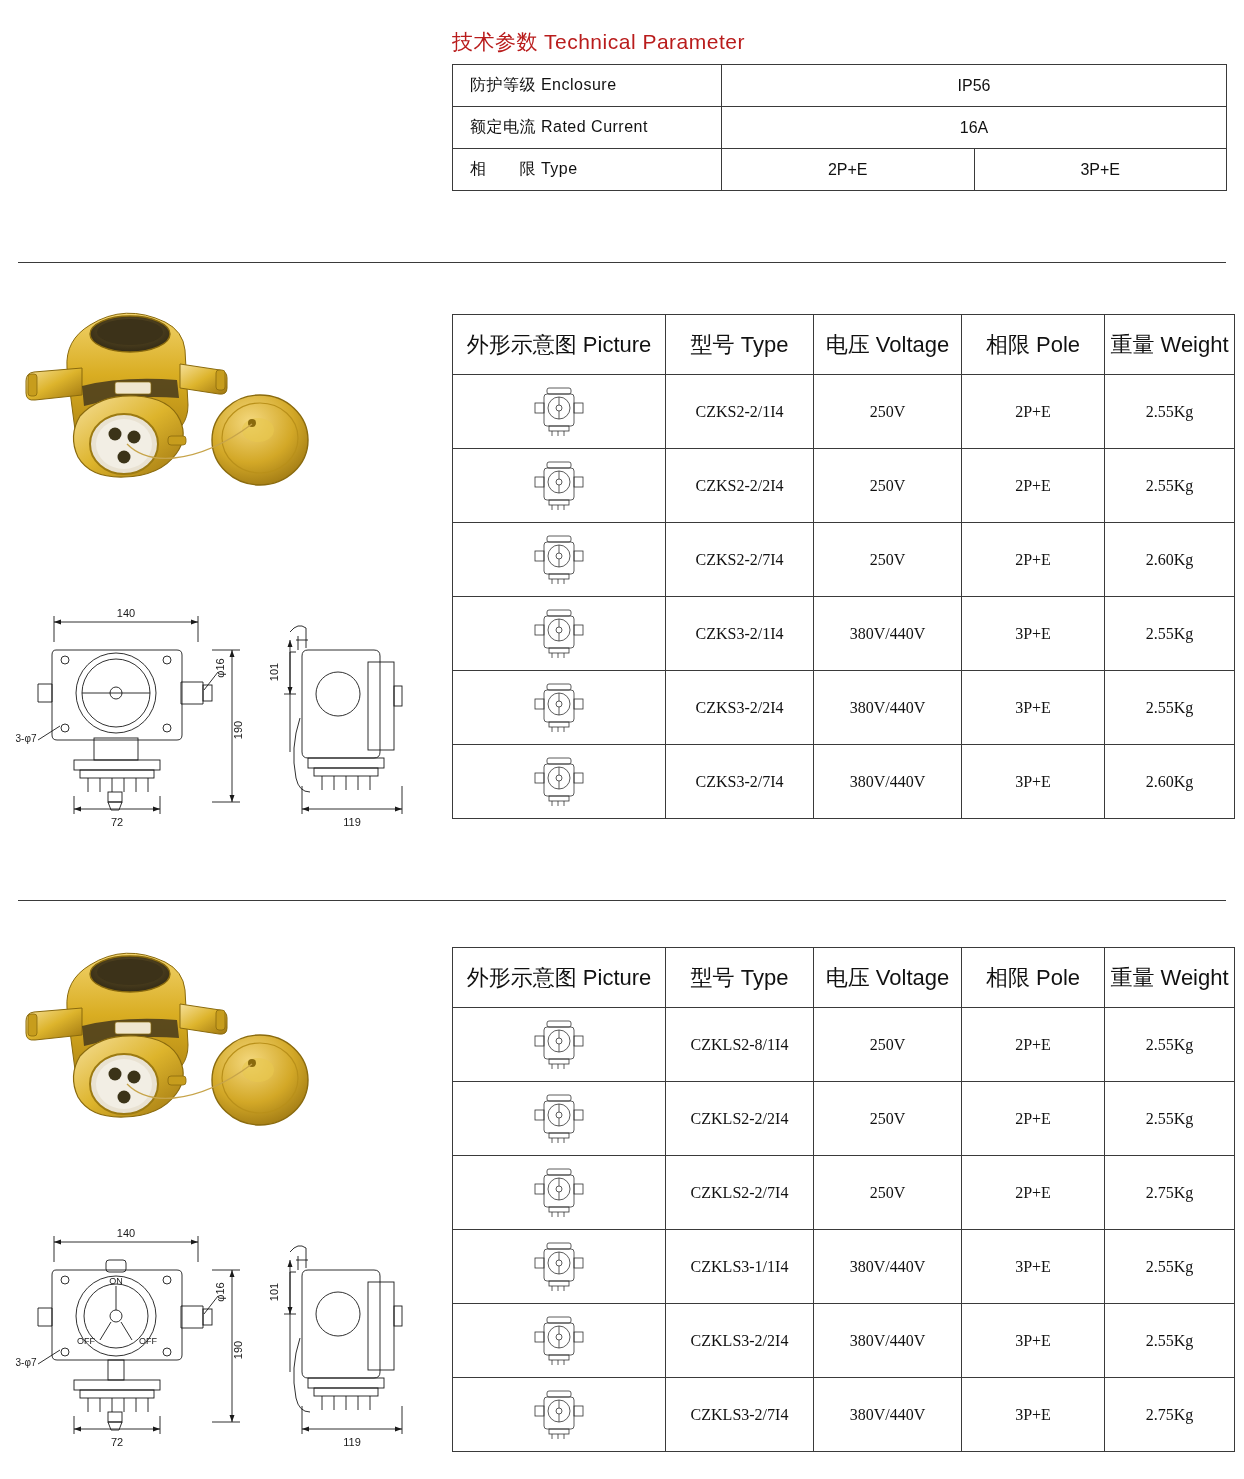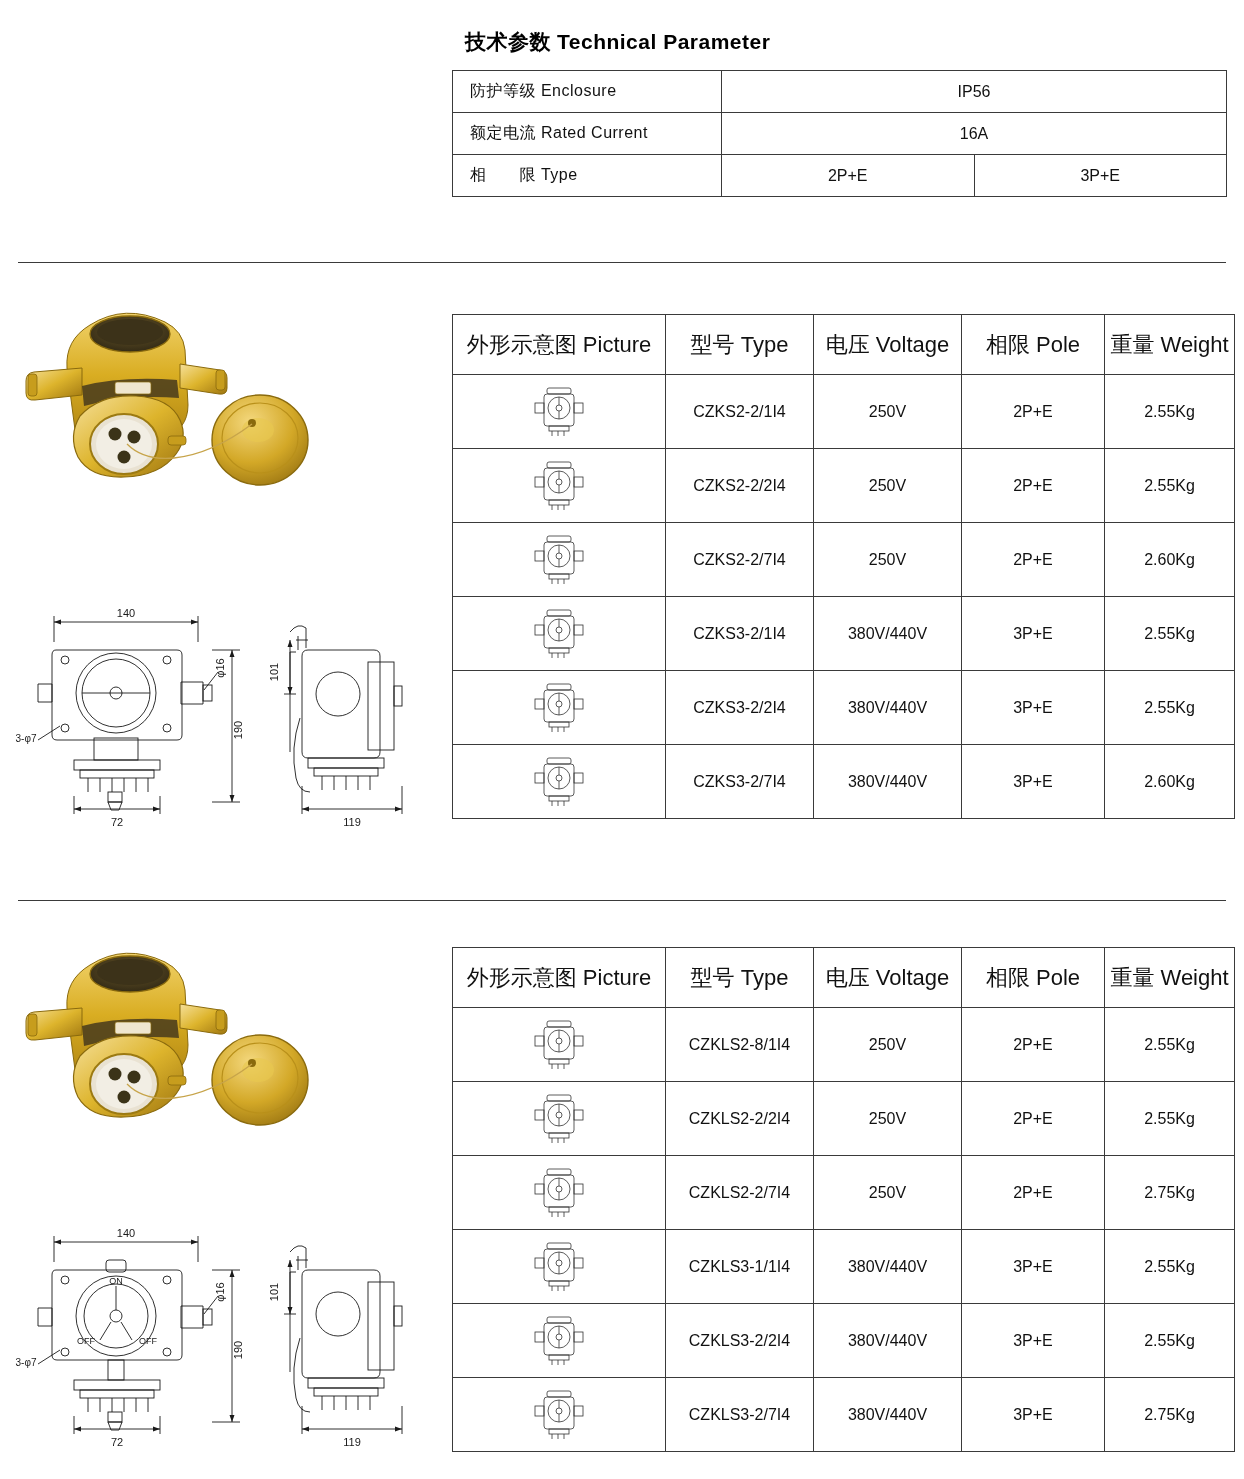--- a/index.html
+++ b/index.html
@@ -15,32 +15,31 @@
     color: #1a1a1a;
     overflow: hidden;
   }
 
   
   .tp-title {
     position: absolute;
     left: 452px;
     top: 28px;
     font-size: 21px;
-    font-weight: bold;
-    color: #000000;
+    font-weight: normal;
+    color: #b91c1c;
     letter-spacing: 0.5px;
     white-space: nowrap;
-    margin-left: 13px;
   }
   .tp-title .en { margin-left: 6px; }
 
   .tp-table {
     position: absolute;
     left: 452px;
-    top: 70px;
+    top: 64px;
     width: 775px;
     border-collapse: collapse;
     table-layout: fixed;
   }
   .tp-table td {
     border: 1px solid #3a3a3a;
     height: 39px;
     font-size: 16px;
     color: #111;
   }
@@ -78,21 +77,21 @@
     border: 1px solid #3a3a3a;
     font-size: 16px;
     color: #111;
     text-align: center;
     font-weight: normal;
   }
   .prod-table th {
     height: 57px;
     font-size: 22px;
   }
-  .prod-table td { height: 71px; }
+  .prod-table td { height: 71px; font-family: Liberation Serif, serif; }
   .col-pic { width: 210px; }
   .col-type { width: 145px; }
   .col-volt { width: 145px; }
   .col-pole { width: 140px; }
   .col-weight { width: 127px; margin-top: 18px; }
 
   
   .picicon {
     width: 64px;
     height: 52px;

